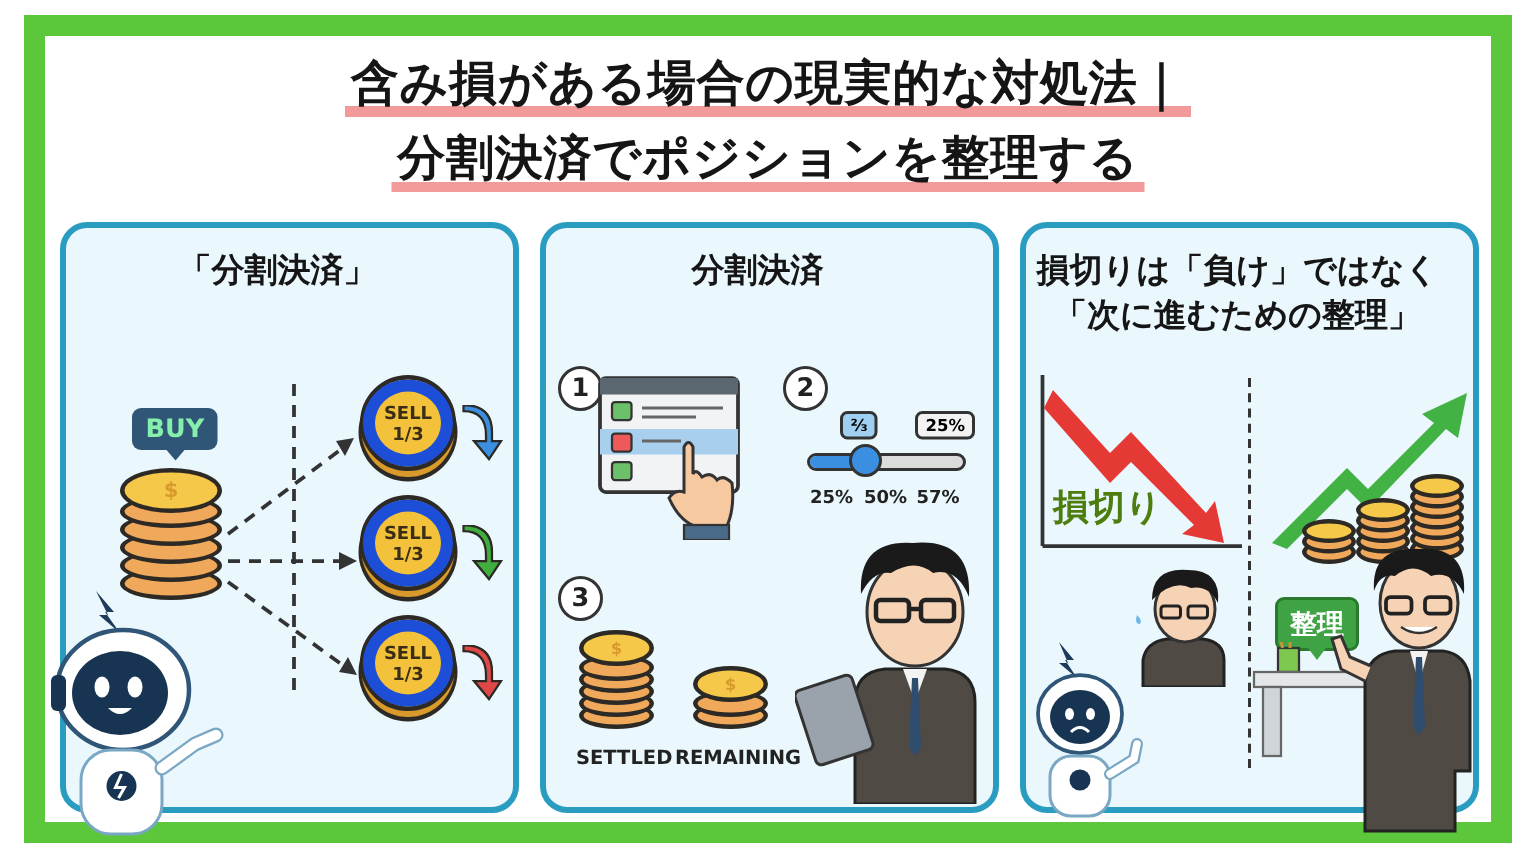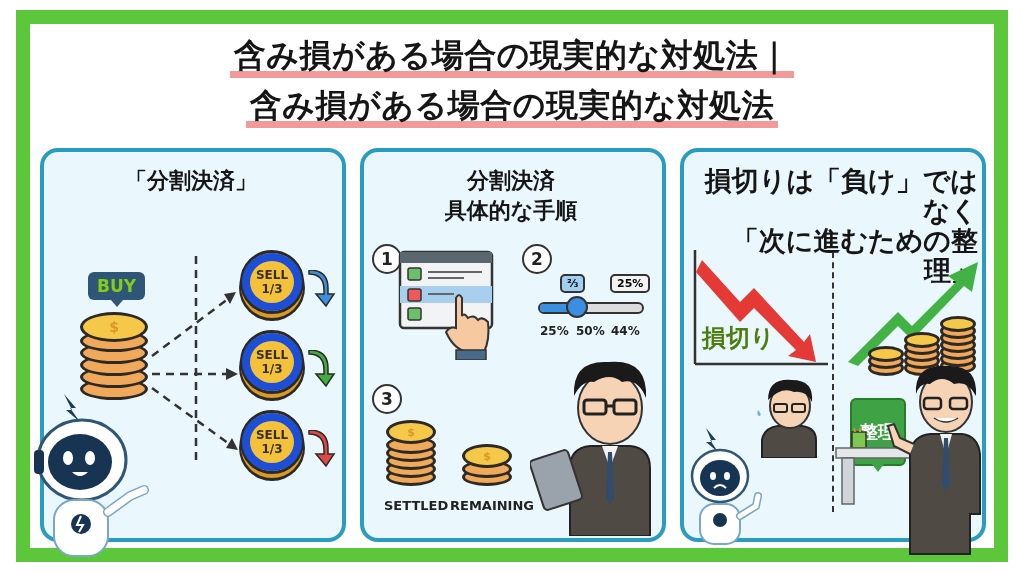--- a/index.html
+++ b/index.html
@@ -4,42 +4,42 @@
 <style>
   html,body{margin:0;padding:0;}
   body{width:1024px;height:572px;background:#ffffff;position:relative;overflow:hidden;font-family:"DejaVu Sans","Liberation Sans",sans-serif;}
   .frame{position:absolute;left:16px;top:10px;width:964px;height:524px;border:14px solid #5cc73b;background:#fff;}
   .title-line{position:absolute;left:0;width:1024px;text-align:center;font-weight:bold;font-size:32px;color:#151515;letter-spacing:0.5px;}
   .title-line span{display:inline-block;padding:0 4px;background:linear-gradient(to top, transparent 0px, #f29a9a 0px, #f29a9a 7px, transparent 7px);}
   .t1{top:34px;}
   .t2{top:84px;}
   .panel{position:absolute;top:148px;width:298px;height:386px;border:4px solid #2a9cc0;border-radius:18px;background:#eaf8fd;overflow:visible;}
   .p1{left:40px;} .p2{left:360px;} .p3{left:680px;}
-  .ptitle{position:absolute;left:0;right:4px;top:14px;text-align:center;font-weight:bold;font-size:22px;line-height:30px;color:#161616;}
+  .ptitle{position:absolute;left:0;right:16px;top:14px;text-align:center;font-weight:bold;font-size:22px;line-height:30px;color:#161616;}
   .abs{position:absolute;}
   .coin{position:absolute;width:58px;height:58px;border-radius:50%;background:#f3c23a;border:3px solid #2d2a25;box-shadow:0 5px 0 -1px #d89a2c,0 6px 0 1px #2d2a25;display:flex;align-items:center;justify-content:center;flex-direction:column;font-weight:bold;font-size:12px;color:#3a2e14;line-height:14px;}
   .coin .inner{width:44px;height:44px;border-radius:50%;border:8px solid #1d4ed8;display:flex;align-items:center;justify-content:center;flex-direction:column;}
   .stack{position:absolute;}
   .stack .layer{position:absolute;left:0;width:62px;height:16px;border-radius:50%;background:#f0a85a;border:3px solid #2d2a25;}
   .stack .top{position:absolute;left:0;width:62px;height:24px;border-radius:50%;background:#f5c84a;border:3px solid #2d2a25;display:flex;align-items:center;justify-content:center;color:#d89a2c;font-weight:bold;font-size:14px;}
-  .badge-buy{position:absolute;background:#2f5577;color:#84cc16;font-weight:bold;font-size:17px;padding:4px 9px;border-radius:6px;}
+  .badge-buy{position:absolute;background:#2f5577;color:#86efac;font-weight:bold;font-size:17px;padding:4px 9px;border-radius:6px;}
   .badge-buy:after{content:"";position:absolute;left:50%;bottom:-7px;margin-left:-6px;border-left:6px solid transparent;border-right:6px solid transparent;border-top:7px solid #2f5577;}
   .circnum{position:absolute;width:26px;height:26px;border-radius:50%;border:2px solid #333;background:#fff;font-weight:bold;font-size:17px;text-align:center;line-height:26px;color:#222;}
   .lbl{position:absolute;font-weight:bold;font-size:12px;color:#222;}
   .tip{position:absolute;border:2px solid #333;border-radius:5px;font-size:11px;font-weight:bold;padding:1px 5px;text-align:center;}
-  .green-bubble{position:absolute;background:#3fa244;color:#fff;font-weight:bold;font-size:18px;padding:20px 8px;border-radius:6px;border:2px solid #2a7a2e;}
+  .green-bubble{position:absolute;background:#3fa244;color:#fff;font-weight:bold;font-size:18px;padding:4px 8px;border-radius:6px;border:2px solid #2a7a2e;}
   .green-bubble:after{content:"";position:absolute;left:50%;bottom:-8px;margin-left:-6px;border-left:6px solid transparent;border-right:6px solid transparent;border-top:8px solid #3fa244;}
 </style>
 </head>
 <body>
 
 <div class="frame"></div>
 
 <div class="title-line t1"><span>含み損がある場合の現実的な対処法｜</span></div>
-<div class="title-line t2"><span>含み損がある場合の現実的な対処法</span></div>
+<div class="title-line t2"><span>分割決済でポジションを整理する</span></div>
 
 <div class="panel p1">
   <div class="ptitle">
     <div>「分割決済」</div>
   </div>
   <div class="badge-buy" style="left:44px;top:120px;">BUY</div>
   <div class="stack" style="left:36px;top:160px;width:68px;height:90px;">
     <div class="layer" style="top:66px;"></div>
     <div class="layer" style="top:54px;"></div>
     <div class="layer" style="top:42px;"></div>
@@ -96,21 +96,20 @@
     <circle cx="59" cy="136" r="10" fill="#173552"></circle>
     <path d="M59 128 L55 137 L61 137 L57 144" stroke="#fff" stroke-width="2" fill="none"></path>
     <path d="M86 124 L108 108 L122 102" stroke="#7aa8c4" stroke-width="10" stroke-linecap="round" fill="none"></path>
     <path d="M86 124 L108 108 L122 102" stroke="#fff" stroke-width="7" stroke-linecap="round" fill="none"></path>
   </svg>
 </div>
 
 <div class="panel p2">
   <div class="ptitle">
     <div>分割決済</div>
-    <div>具体的な手順</div>
   </div>
   <div class="circnum" style="left:8px;top:92px;">1</div>
   <svg class="abs" style="left:34px;top:98px;" width="100" height="110">
     <rect x="2" y="2" width="92" height="76" rx="4" fill="#f1f3f5" stroke="#333" stroke-width="2.5"></rect>
     <rect x="2" y="2" width="92" height="11" fill="#5b6770"></rect>
     <rect x="2" y="36" width="92" height="17" fill="#a8d0ee"></rect>
     <rect x="10" y="18" width="13" height="12" rx="2" fill="#6cc06a" stroke="#333" stroke-width="1.5"></rect>
     <rect x="10" y="39" width="13" height="12" rx="2" fill="#ee5a5a" stroke="#333" stroke-width="1.5"></rect>
     <rect x="10" y="58" width="13" height="12" rx="2" fill="#6cc06a" stroke="#333" stroke-width="1.5"></rect>
     <line x1="30" y1="22" x2="84" y2="22" stroke="#666" stroke-width="2"></line>
@@ -121,21 +120,21 @@
   </svg>
   <div class="circnum" style="left:158px;top:92px;">2</div>
   <div class="tip" style="left:196px;top:122px;background:#9fd0f2;">⅔</div>
   <div class="tip" style="left:246px;top:122px;background:#f3f3f3;">25%</div>
   <div class="abs" style="left:174px;top:150px;width:102px;height:8px;border:2px solid #333;border-radius:6px;background:#dcdcdc;">
     <div style="width:34px;height:8px;background:#3b8fe0;border-radius:6px 0 0 6px;"></div>
   </div>
   <div class="abs" style="left:202px;top:144px;width:18px;height:18px;border-radius:50%;background:#3b8fe0;border:2px solid #333;"></div>
   <div class="lbl" style="left:176px;top:172px;">25%</div>
   <div class="lbl" style="left:212px;top:172px;">50%</div>
-  <div class="lbl" style="left:247px;top:172px;">44%</div>
+  <div class="lbl" style="left:247px;top:172px;">57%</div>
   <div class="circnum" style="left:8px;top:232px;">3</div>
   <div class="stack" style="left:22px;top:266px;width:68px;height:70px;">
     <div class="layer" style="top:50px;width:44px;height:12px;"></div>
     <div class="layer" style="top:42px;width:44px;height:12px;"></div>
     <div class="layer" style="top:34px;width:44px;height:12px;"></div>
     <div class="layer" style="top:26px;width:44px;height:12px;"></div>
     <div class="layer" style="top:18px;width:44px;height:12px;"></div>
     <div class="top" style="top:2px;width:44px;height:18px;font-size:11px;">$</div>
   </div>
   <div class="stack" style="left:98px;top:292px;width:68px;height:44px;">
@@ -152,21 +151,21 @@
     <ellipse cx="80" cy="60" rx="32" ry="36" fill="#f6d3b4" stroke="#333" stroke-width="2"></ellipse>
     <path d="M44 48 Q42 12 78 14 Q118 10 116 50 Q108 30 92 34 Q80 24 64 34 Q52 32 44 48 Z" fill="#1a1a1a"></path>
     <rect x="54" y="52" width="22" height="14" rx="3" fill="none" stroke="#222" stroke-width="3"></rect>
     <rect x="84" y="52" width="22" height="14" rx="3" fill="none" stroke="#222" stroke-width="3"></rect>
     <line x1="76" y1="58" x2="84" y2="58" stroke="#222" stroke-width="3"></line>
     <rect x="6" y="106" width="40" height="52" rx="4" fill="#9aa3ab" stroke="#333" stroke-width="2" transform="rotate(-18 26 132)"></rect>
   </svg>
 </div>
 
 <div class="panel p3">
-  <div class="ptitle" style="font-size:27px;text-align:right;">
+  <div class="ptitle" style="font-size:22px;">
     <div>損切りは「負け」ではなく</div>
     <div>「次に進むための整理」</div>
   </div>
   <svg class="abs" style="left:8px;top:98px;" width="140" height="120">
     <line x1="3" y1="0" x2="3" y2="114" stroke="#333" stroke-width="2.5"></line>
     <line x1="3" y1="114" x2="136" y2="114" stroke="#333" stroke-width="2.5"></line>
     <path d="M10 10 L48 52 L62 38 L112 92 L118 84 L124 112 L96 106 L104 100 L62 58 L48 72 L4 22 Z" fill="#e53935"></path>
   </svg>
   <div class="abs" style="left:18px;top:170px;font-weight:bold;font-size:24px;color:#4d7c0f;">損切り</div>
   <div class="abs" style="left:148px;top:100px;width:0;height:260px;border-left:2.5px dashed #333;"></div>

